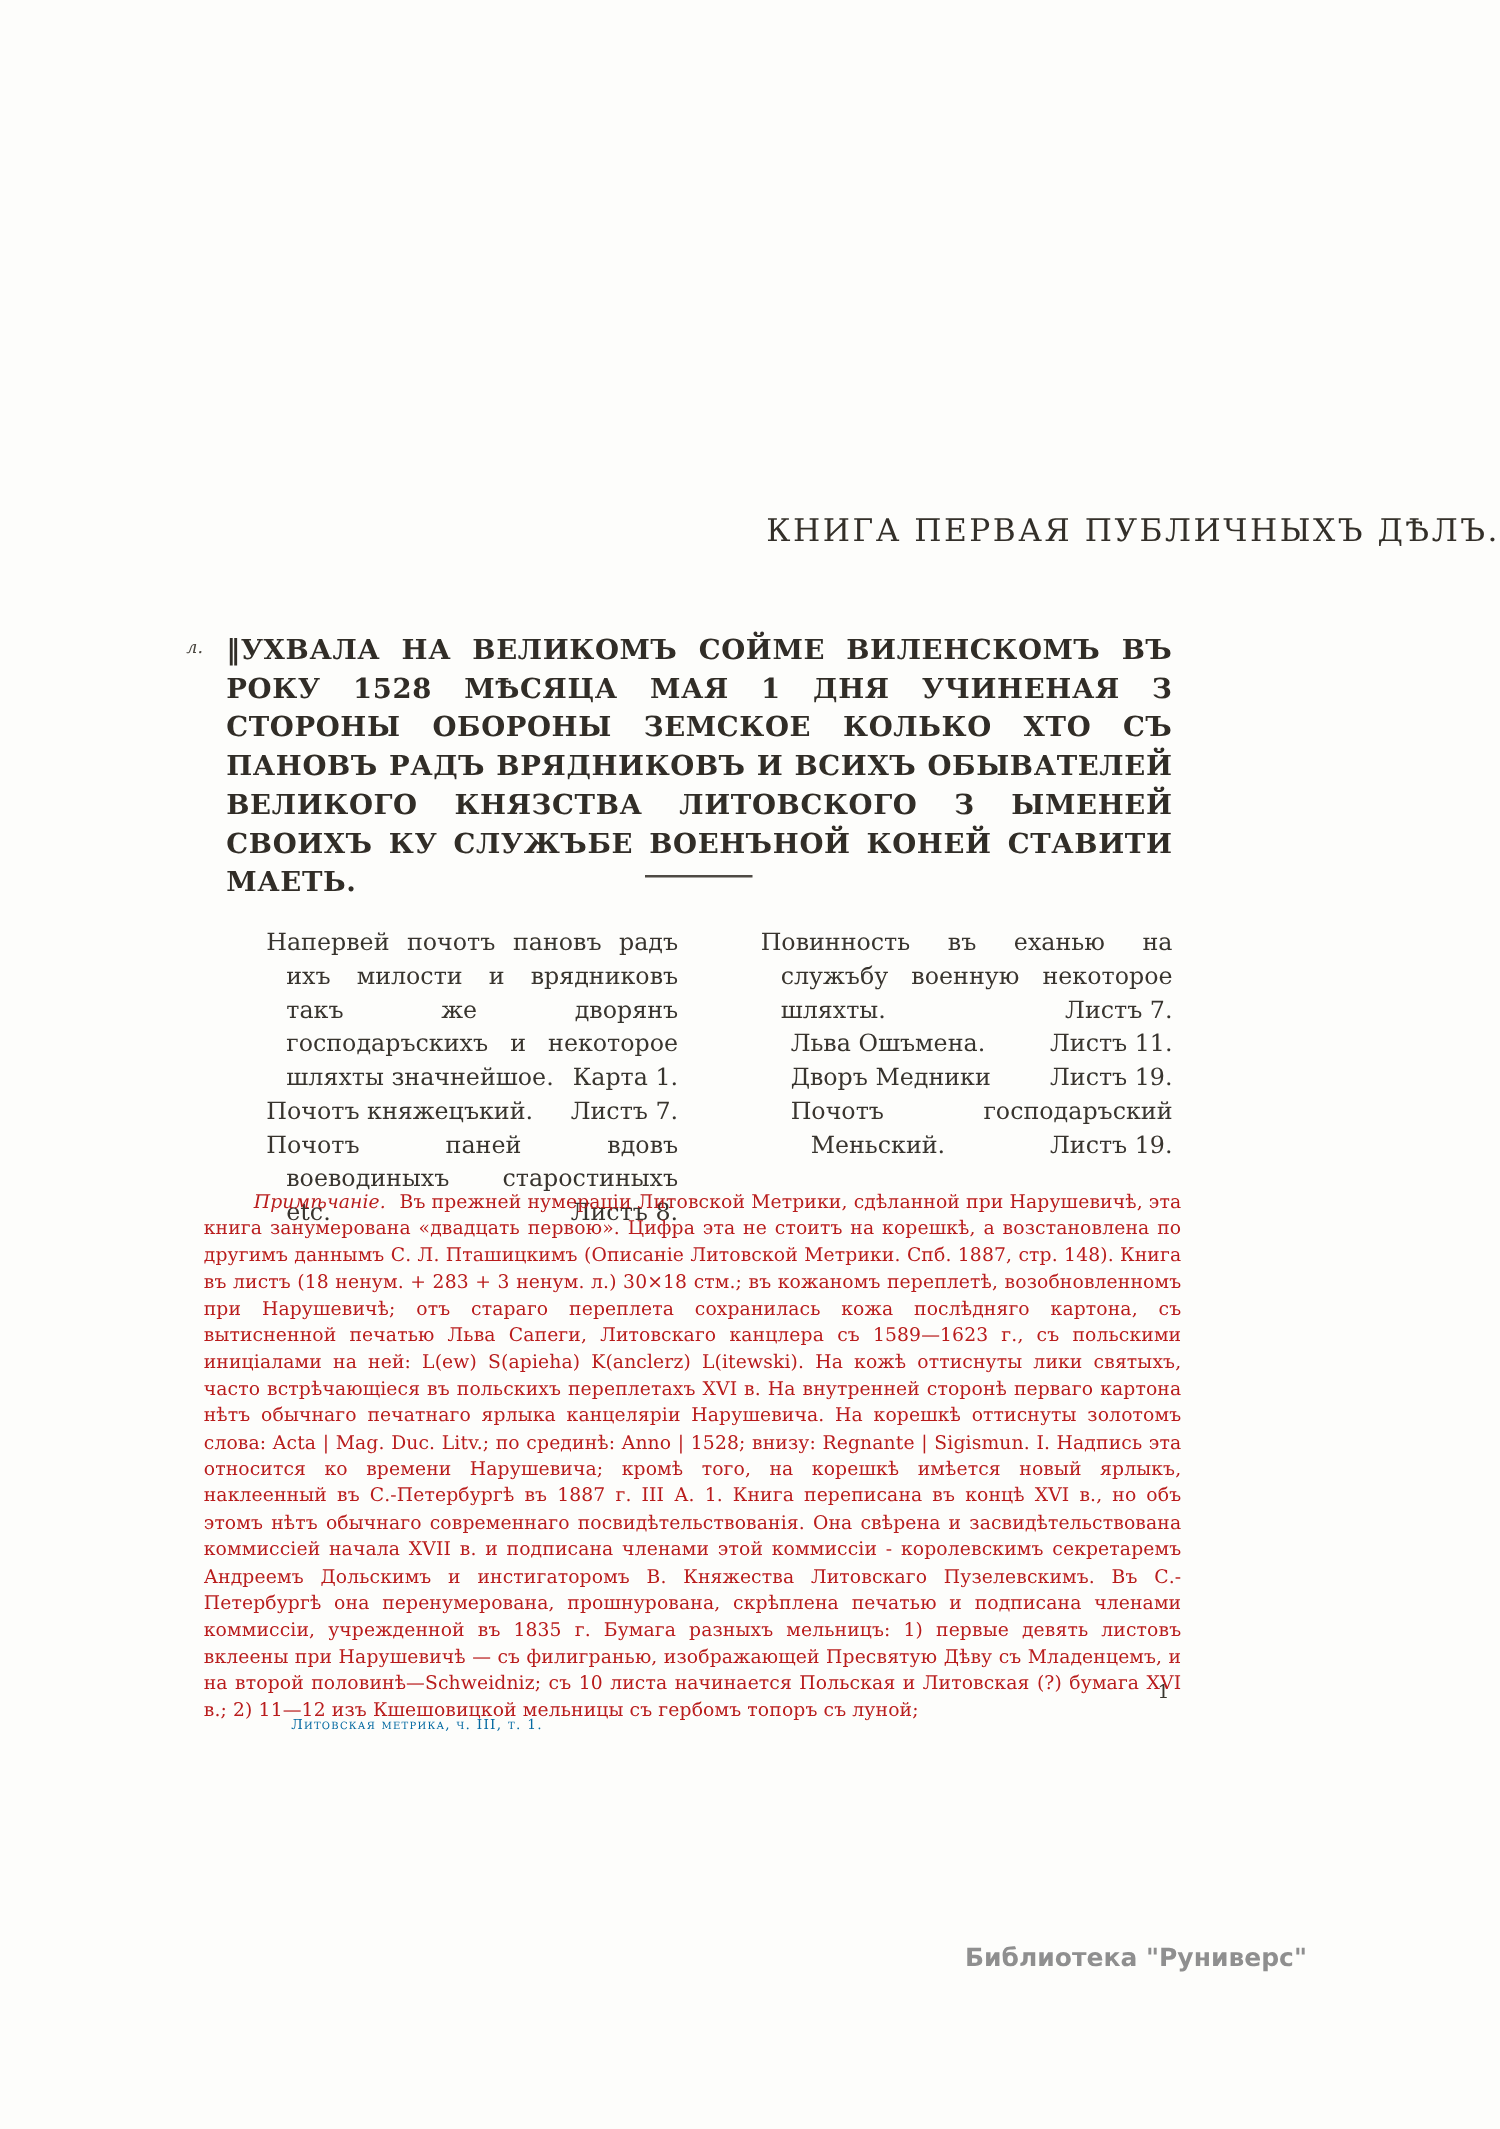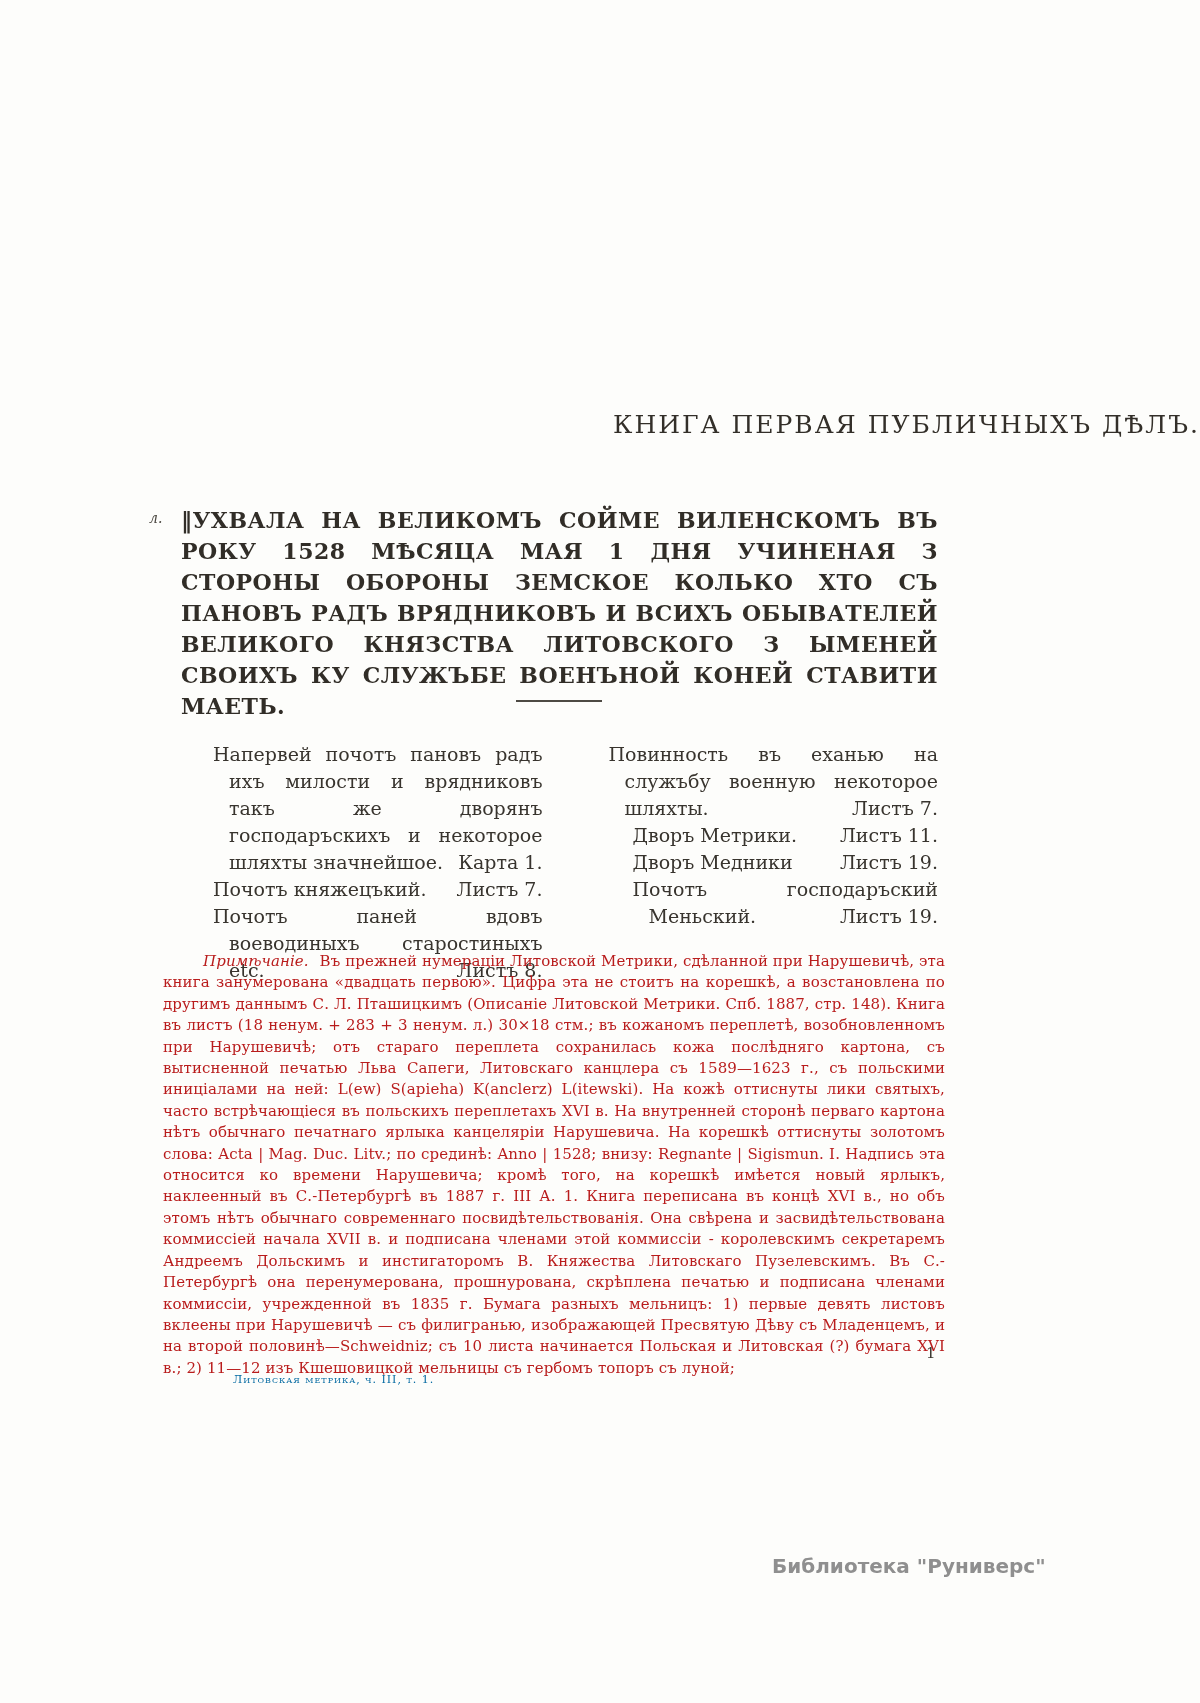--- a/index.html
+++ b/index.html
@@ -142,21 +142,21 @@
         <span>Почотъ паней вдовъ воеводиныхъ старостиныхъ etc.</span>
         <span class="ref">Листъ 8.</span>
       </div>
     </div>
     <div class="toc-col">
       <div class="toc-entry">
         <span>Повинность въ еханью на служъбу военную некоторое шляхты.</span>
         <span class="ref">Листъ 7.</span>
       </div>
       <div class="toc-entry indent">
-        <span>Дворъ Метрики.</span>
+        <span>Льва Ошъмена.</span>
         <span class="ref">Листъ 11.</span>
       </div>
       <div class="toc-entry indent">
         <span>Дворъ Медники</span>
         <span class="ref">Листъ 19.</span>
       </div>
       <div class="toc-entry indent">
         <span>Почотъ господаръский Меньский.</span>
         <span class="ref">Листъ 19.</span>
       </div>

